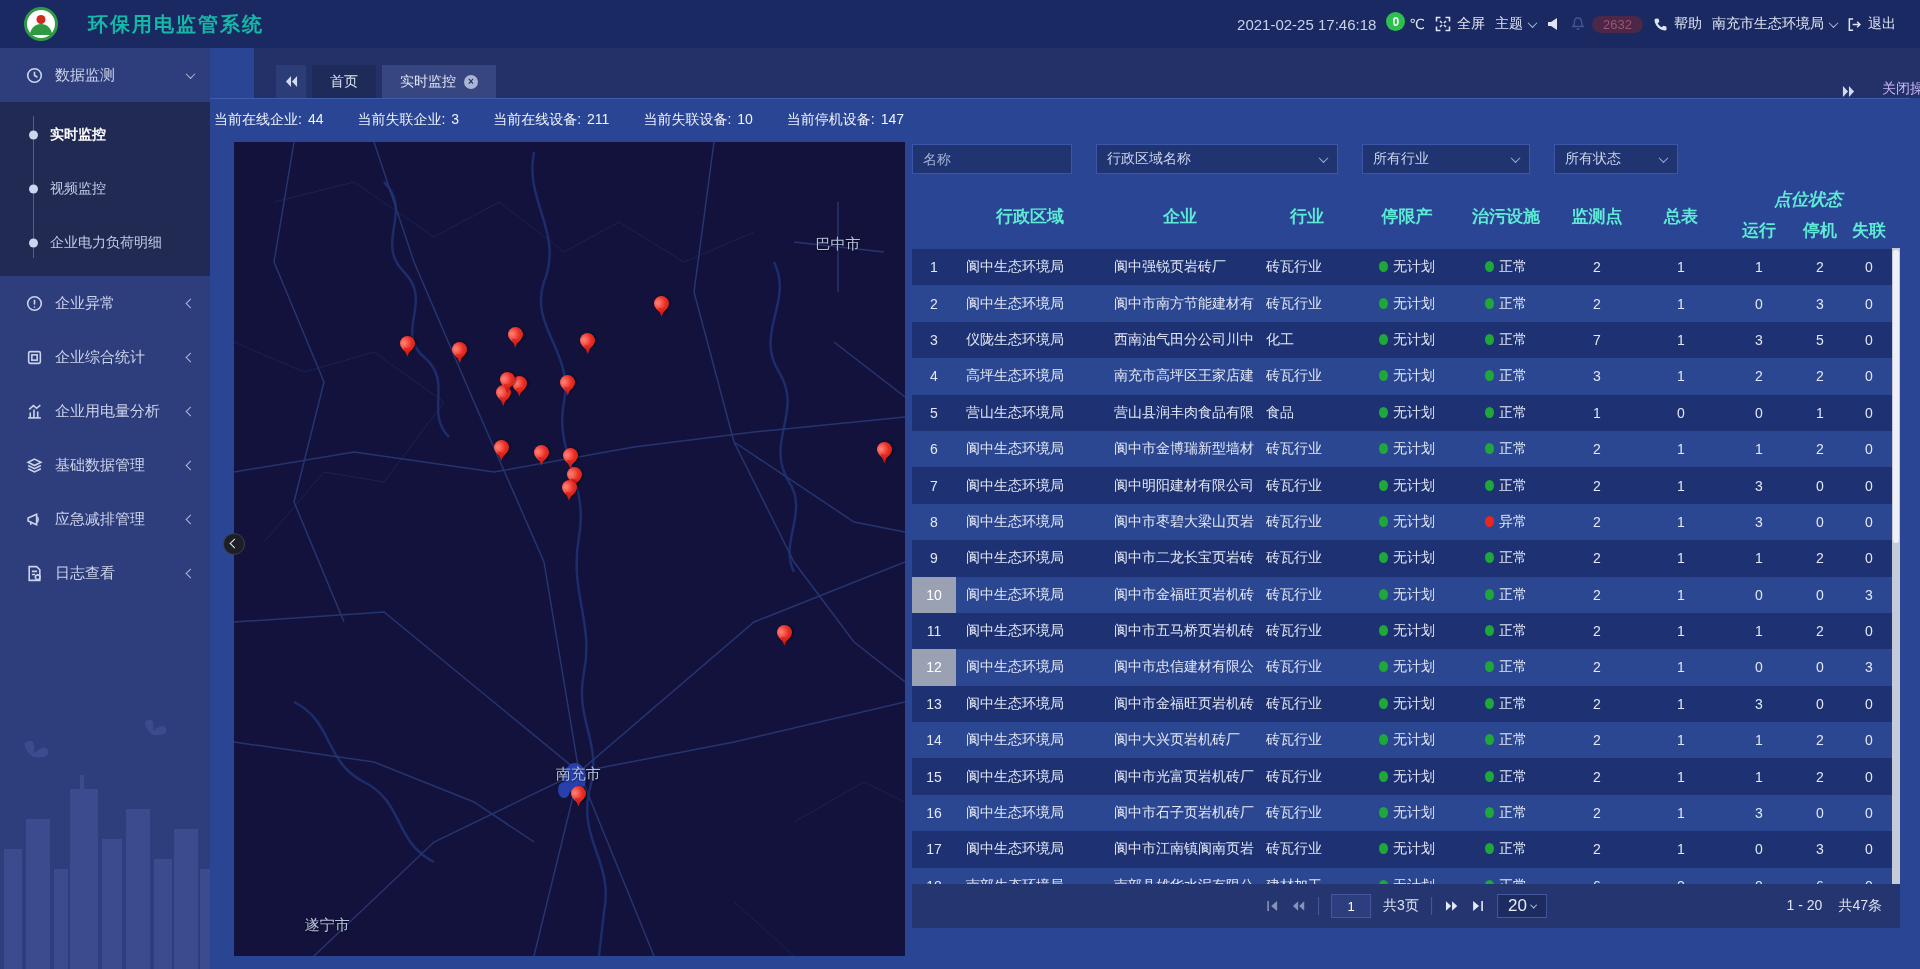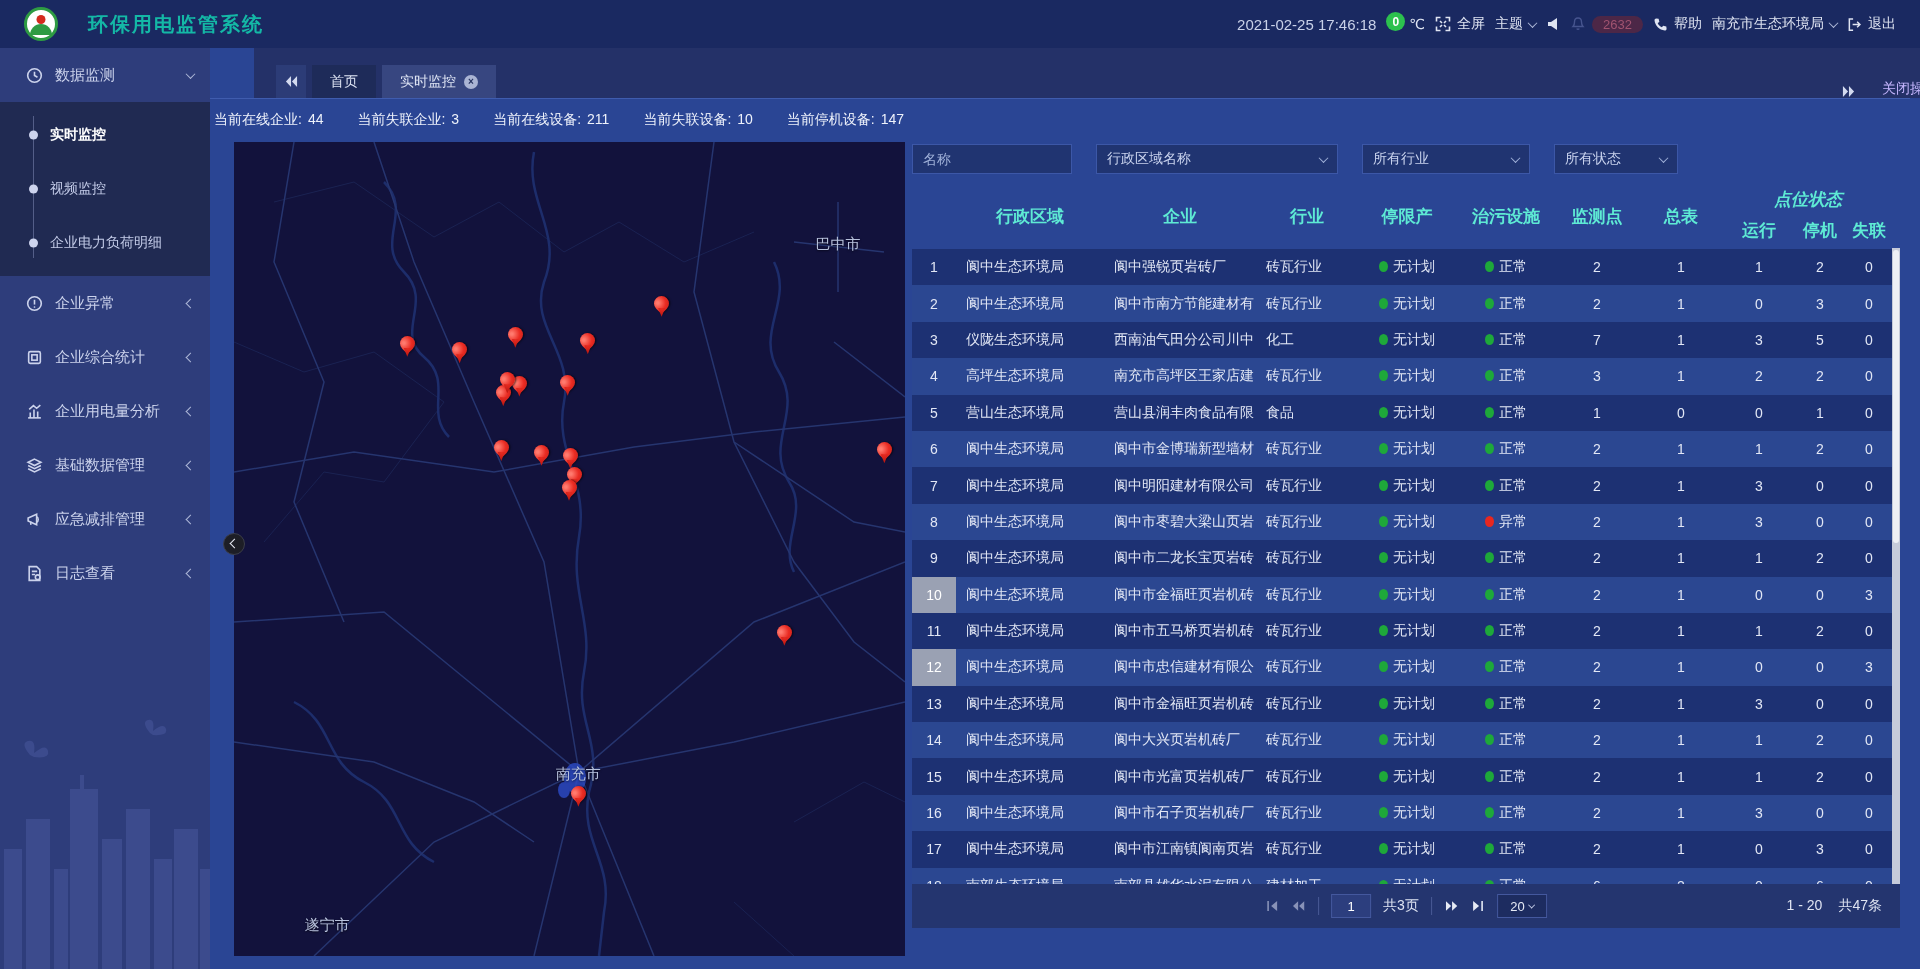--- a/index.html
+++ b/index.html
@@ -108,21 +108,21 @@
   .vscroll .thumb{position:absolute;left:1px;top:2px;width:6px;height:46%;border-radius:3px;background:#eef0f5;}
   
   .pager{position:absolute;left:0;bottom:0;width:988px;height:44px;background:#24356f;
     display:flex;align-items:center;padding:0 18px;}
   .pager-center{position:absolute;left:50%;transform:translateX(-50%);display:flex;align-items:center;gap:12px;}
   .pg-sep{width:1px;height:18px;background:#4a5a96;}
   .pg-btn{cursor:pointer;display:flex;align-items:center;}
   .page-input{width:40px;height:24px;background:#2c3e7e;border:1px solid #44589e;color:#fff;
     text-align:center;font-size:13px;}
   .pagesize{width:50px;height:24px;background:#1d2c60;border:1px solid #44589e;color:#e6eaf5;
-    font-size:13px;display:flex;align-items:center;justify-content:center;gap:4px;cursor:pointer;}
+    font-size:17px;display:flex;align-items:center;justify-content:center;gap:4px;cursor:pointer;}
   .pagesize .chev{width:5px;height:5px;border-color:#c5cde8;}
   .pager-right{margin-left:auto;display:flex;gap:16px;color:#dfe4f2;font-size:14px;}
   .pg-text{color:#dfe4f2;font-size:14px;}
 </style>
 </head>
 <body>
 
 <header class="topbar">
   <div class="logo"></div>
   <div class="app-title">环保用电监管系统</div>

